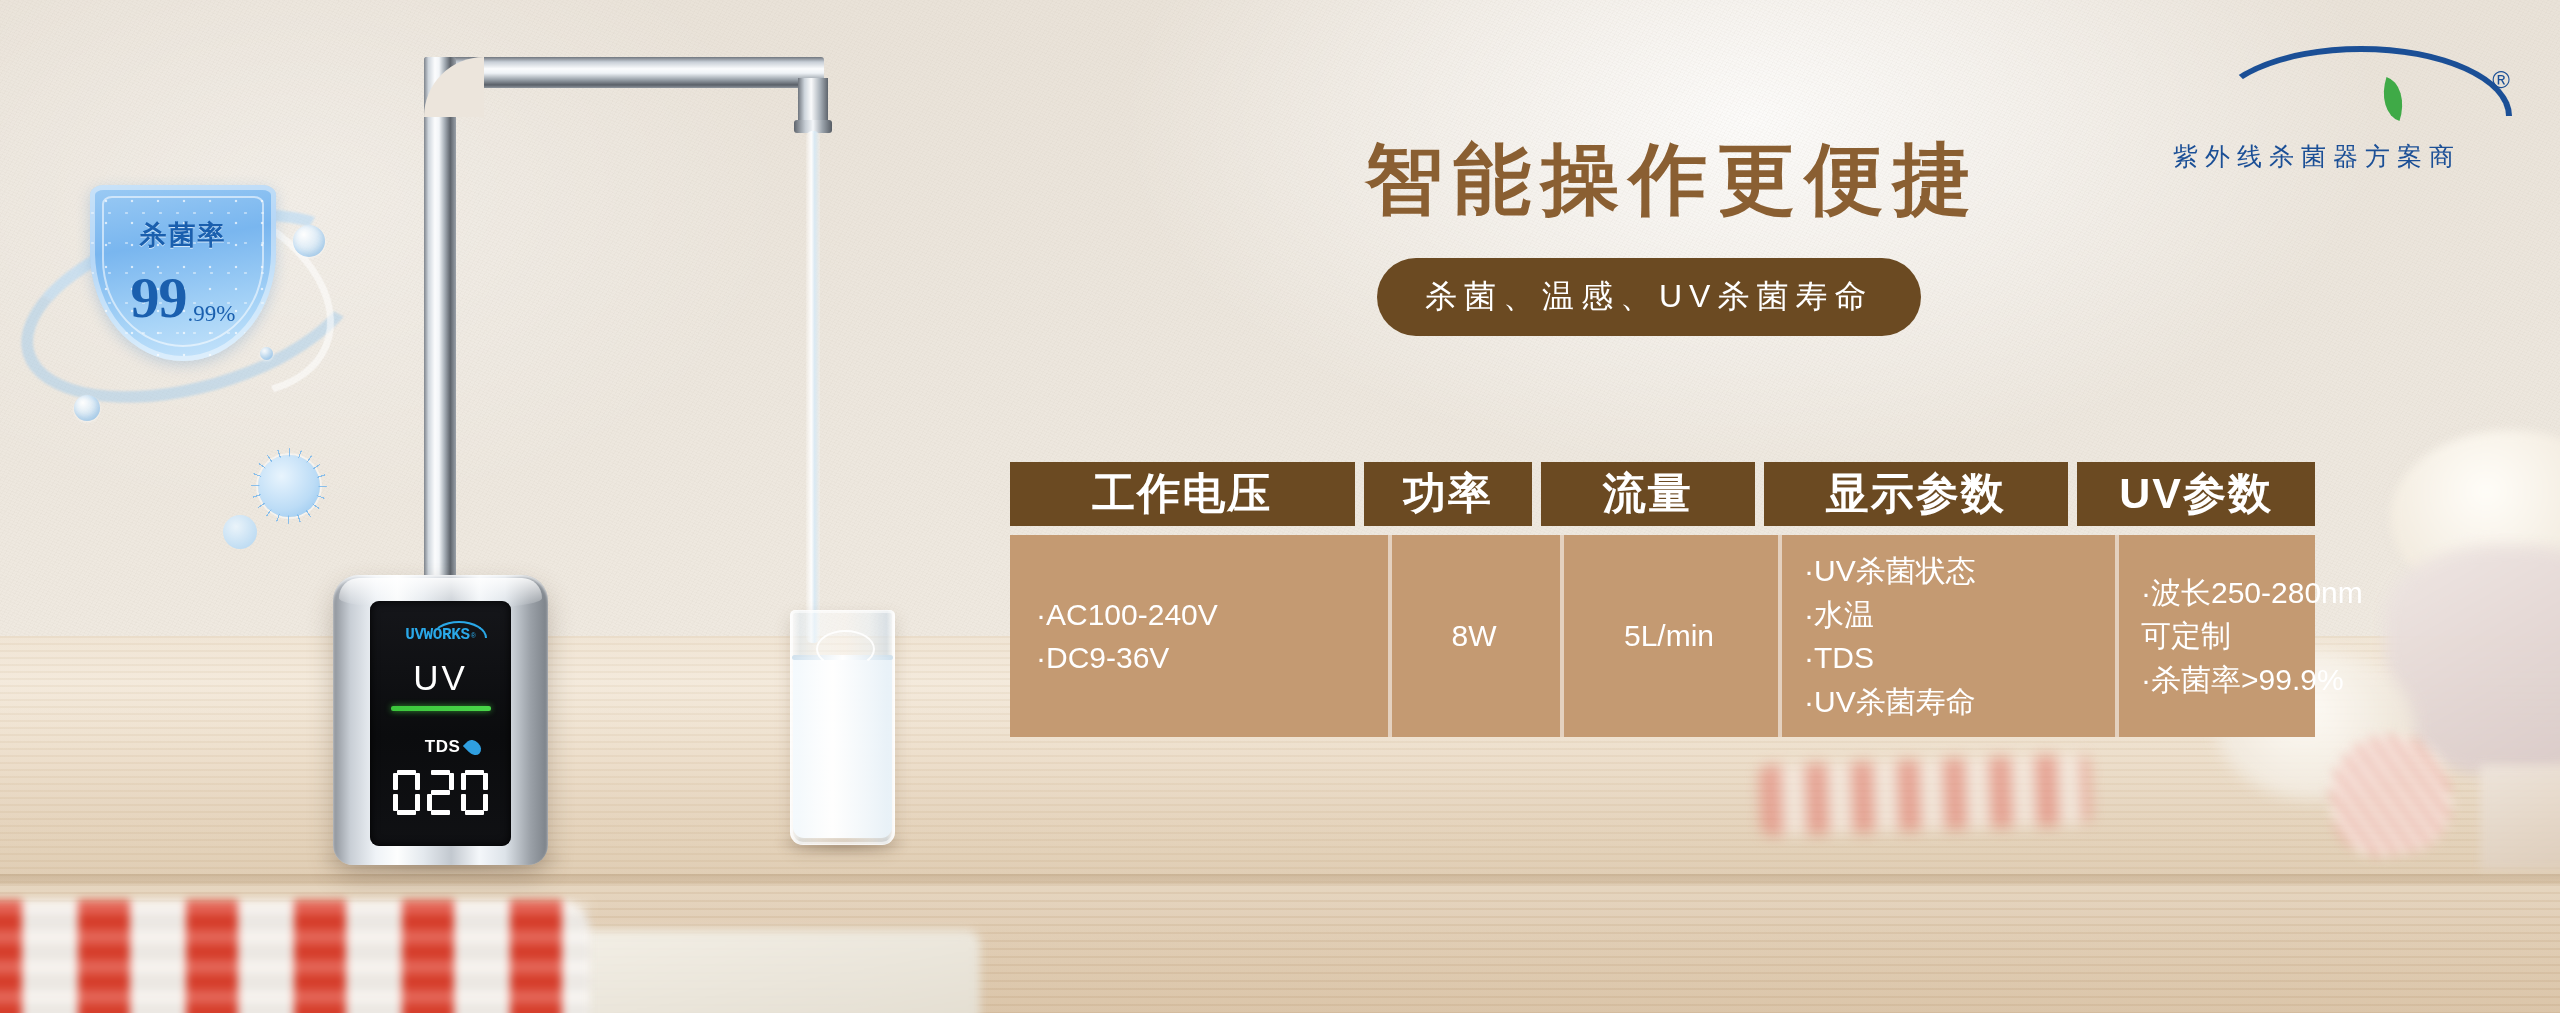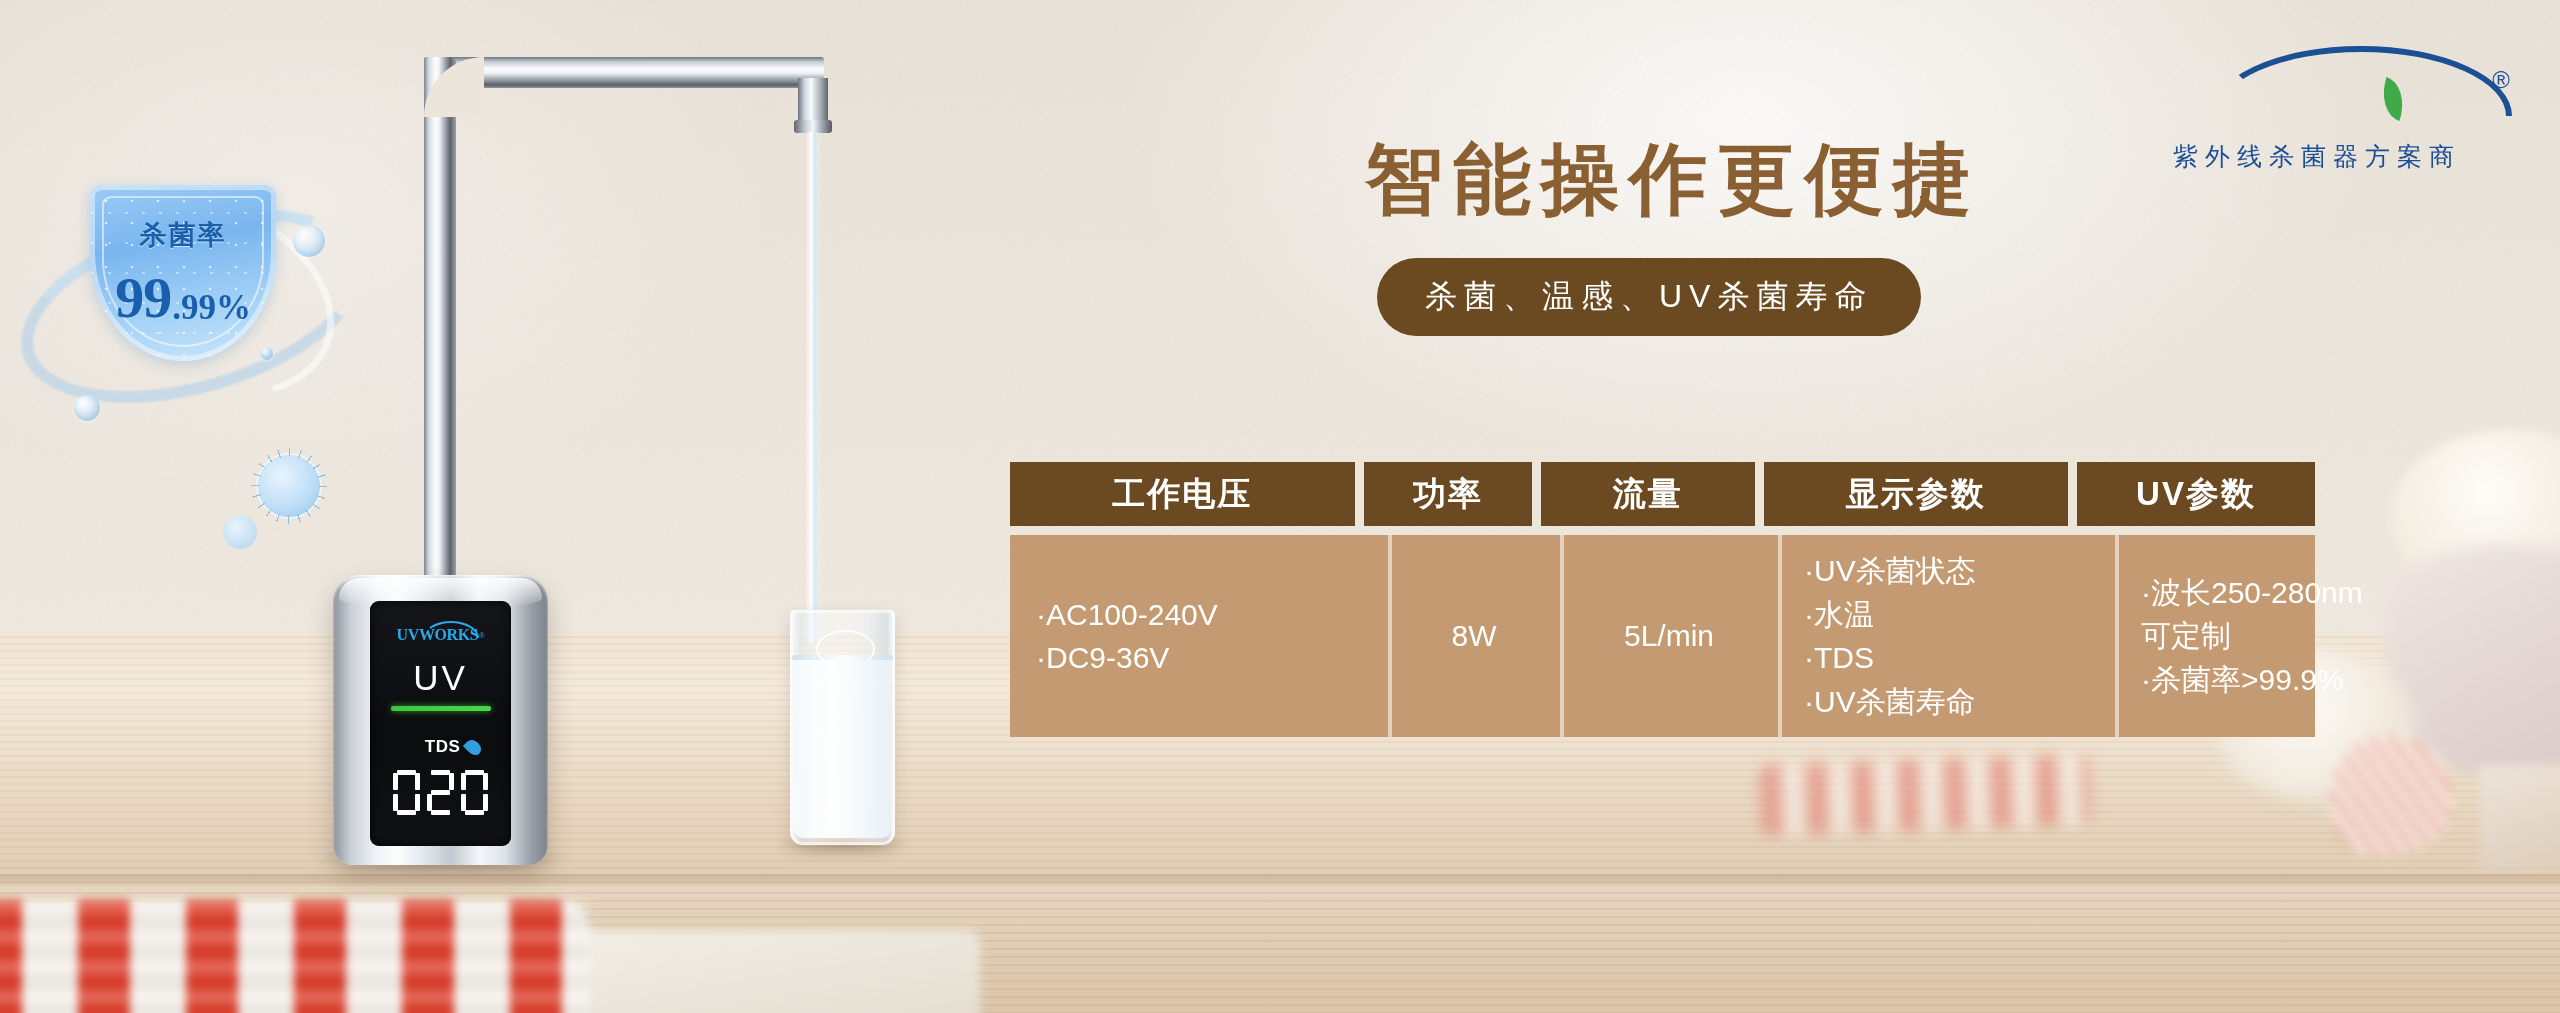--- a/index.html
+++ b/index.html
@@ -138,21 +138,21 @@
   }
   .badge-txt{
     position:absolute;left:62px;top:0;width:186px;height:176px;
     display:flex;flex-direction:column;align-items:center;justify-content:center;
     color:#1a5fae;font-family:"Liberation Serif",serif;gap:22px;
   }
   .badge-rate{font-size:27px;font-weight:700;letter-spacing:2px;line-height:1;
     text-shadow:0 1px 0 rgba(255,255,255,.6);}
   .badge-num{display:flex;align-items:flex-end;line-height:.92;}
   .badge-big{font-size:58px;font-weight:700;letter-spacing:-1px;}
-  .badge-small{font-size:35px;font-weight:700;margin-left:1px;}
+  .badge-small{font-size:23px;font-weight:400;margin-left:1px;}
   .bubble{
     position:absolute;border-radius:50%;
     background:radial-gradient(circle at 34% 30%,rgba(255,255,255,.95),rgba(205,230,250,.72) 55%,rgba(150,200,240,.55));
     box-shadow:inset -2px -3px 6px rgba(120,175,225,.45),0 1px 3px rgba(255,255,255,.6);
   }
   .bubble.b1{left:265px;top:40px;width:32px;height:32px;}
   .bubble.b2{left:46px;top:210px;width:26px;height:26px;}
   .bubble.b3{left:232px;top:162px;width:13px;height:13px;}
   .germ{
     position:absolute;left:230px;top:270px;width:62px;height:62px;border-radius:50%;
@@ -227,21 +227,21 @@
     background:linear-gradient(180deg,#15161a 0%,#0b0c0e 55%,#101114 100%);
     box-shadow:inset 0 0 10px rgba(0,0,0,.9);
     display:flex;flex-direction:column;align-items:center;
     overflow:hidden;
   }
   .scr-logo{
     margin-top:25px;position:relative;display:flex;align-items:center;
   }
   .scr-logo-txt{
     font-size:16px;font-weight:700;color:#2aa8e8;letter-spacing:-.4px;
-    font-family:Liberation Serif, serif;
+    font-family:Liberation Mono, monospace;
   }
   .scr-logo-arc{
     position:absolute;left:26px;top:-5px;width:52px;height:15px;
     border:2px solid #2aa8e8;border-bottom:none;border-radius:50% 50% 0 0/100% 100% 0 0;
     border-left-color:transparent;
   }
   .scr-logo-r{font-size:7px;color:#2aa8e8;vertical-align:super;margin-left:1px;}
   .scr-uv{
     margin-top:16px;color:#fff;font-size:35px;font-weight:400;letter-spacing:3px;
     font-family:"Liberation Sans",sans-serif;line-height:1;
@@ -322,21 +322,21 @@
     color:#fff;font-size:32px;letter-spacing:7px;white-space:nowrap;
     font-family:"Liberation Sans",sans-serif;
   }
 
   
   .table{position:absolute;left:1010px;top:462px;width:1305px;}
   .thead{display:flex;gap:9px;}
   .th{
     background:#6b4a22;color:#fff;height:64px;
     display:flex;align-items:center;justify-content:center;
-    font-size:33px;font-weight:700;letter-spacing:2px;
+    font-size:43px;font-weight:700;letter-spacing:2px;
     font-family:"Liberation Sans",sans-serif;
   }
   .tbody{display:flex;margin-top:9px;background:#c49a72;min-height:195px;}
   .td{
     flex:0 0 auto;display:flex;flex-direction:column;
     align-items:flex-start;justify-content:center;
     color:#fff;font-size:30px;line-height:1.45;
     padding:14px 0;position:relative;
     font-family:"Liberation Sans",sans-serif;
   }

